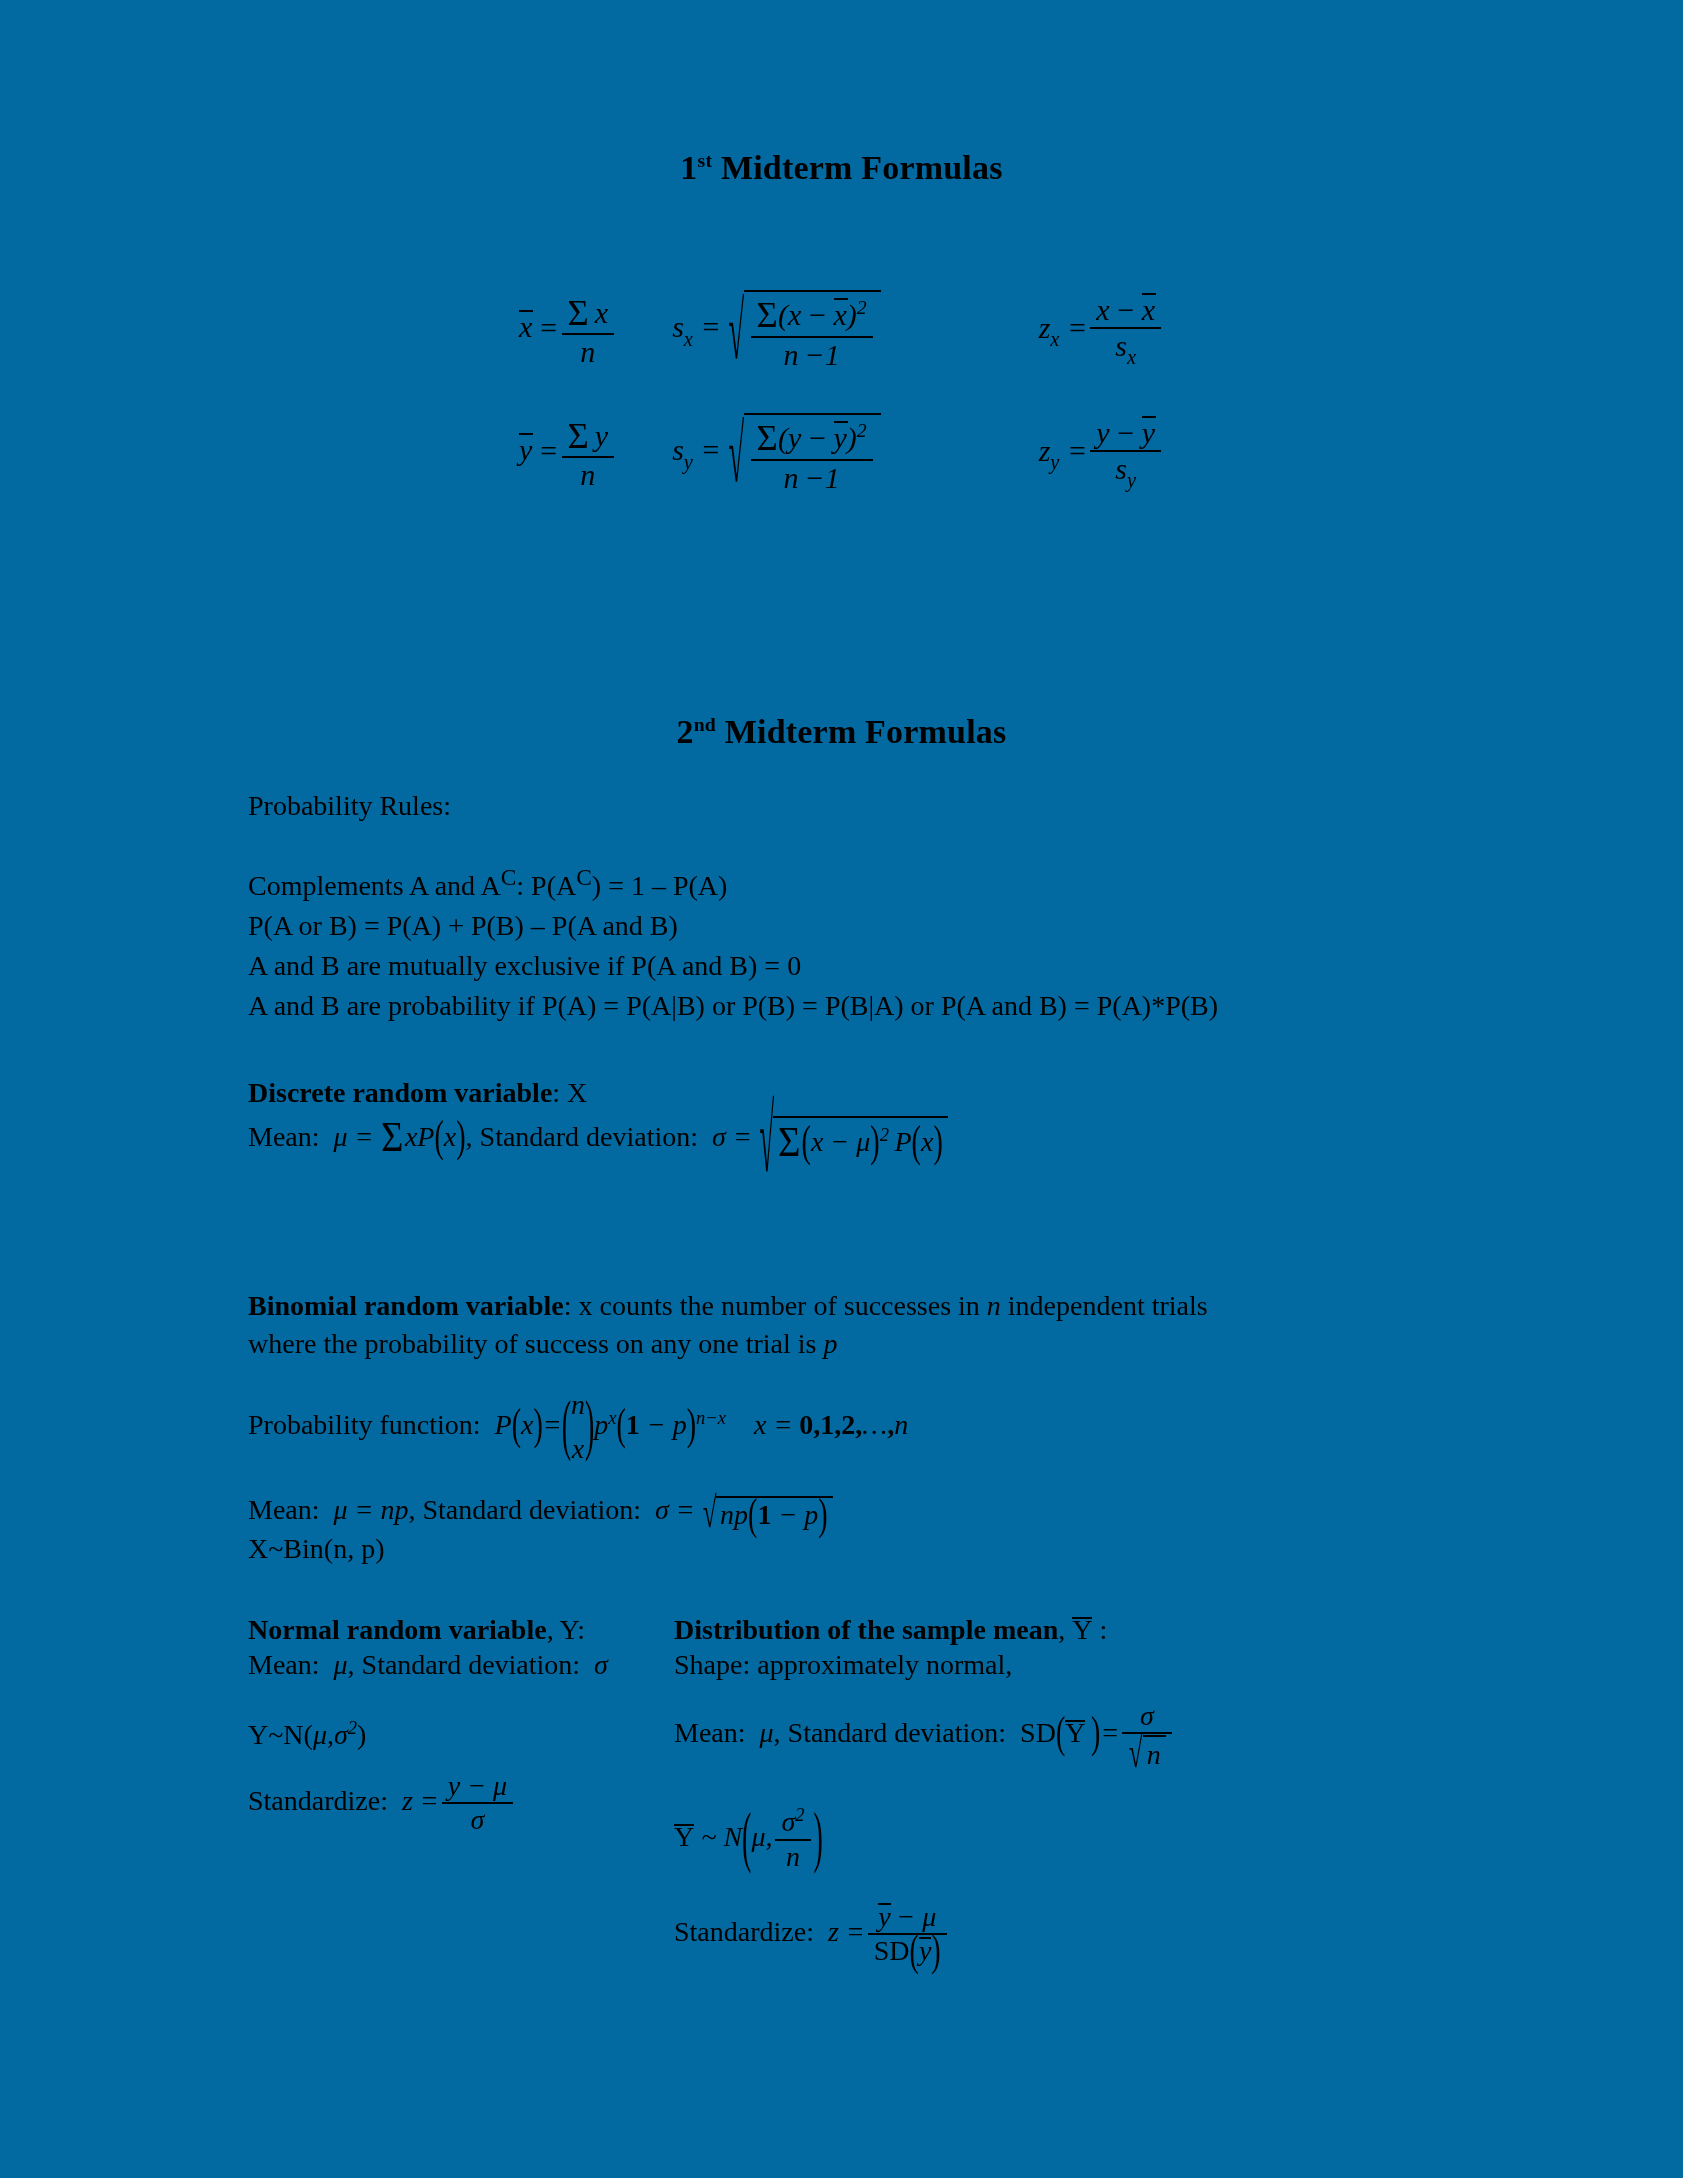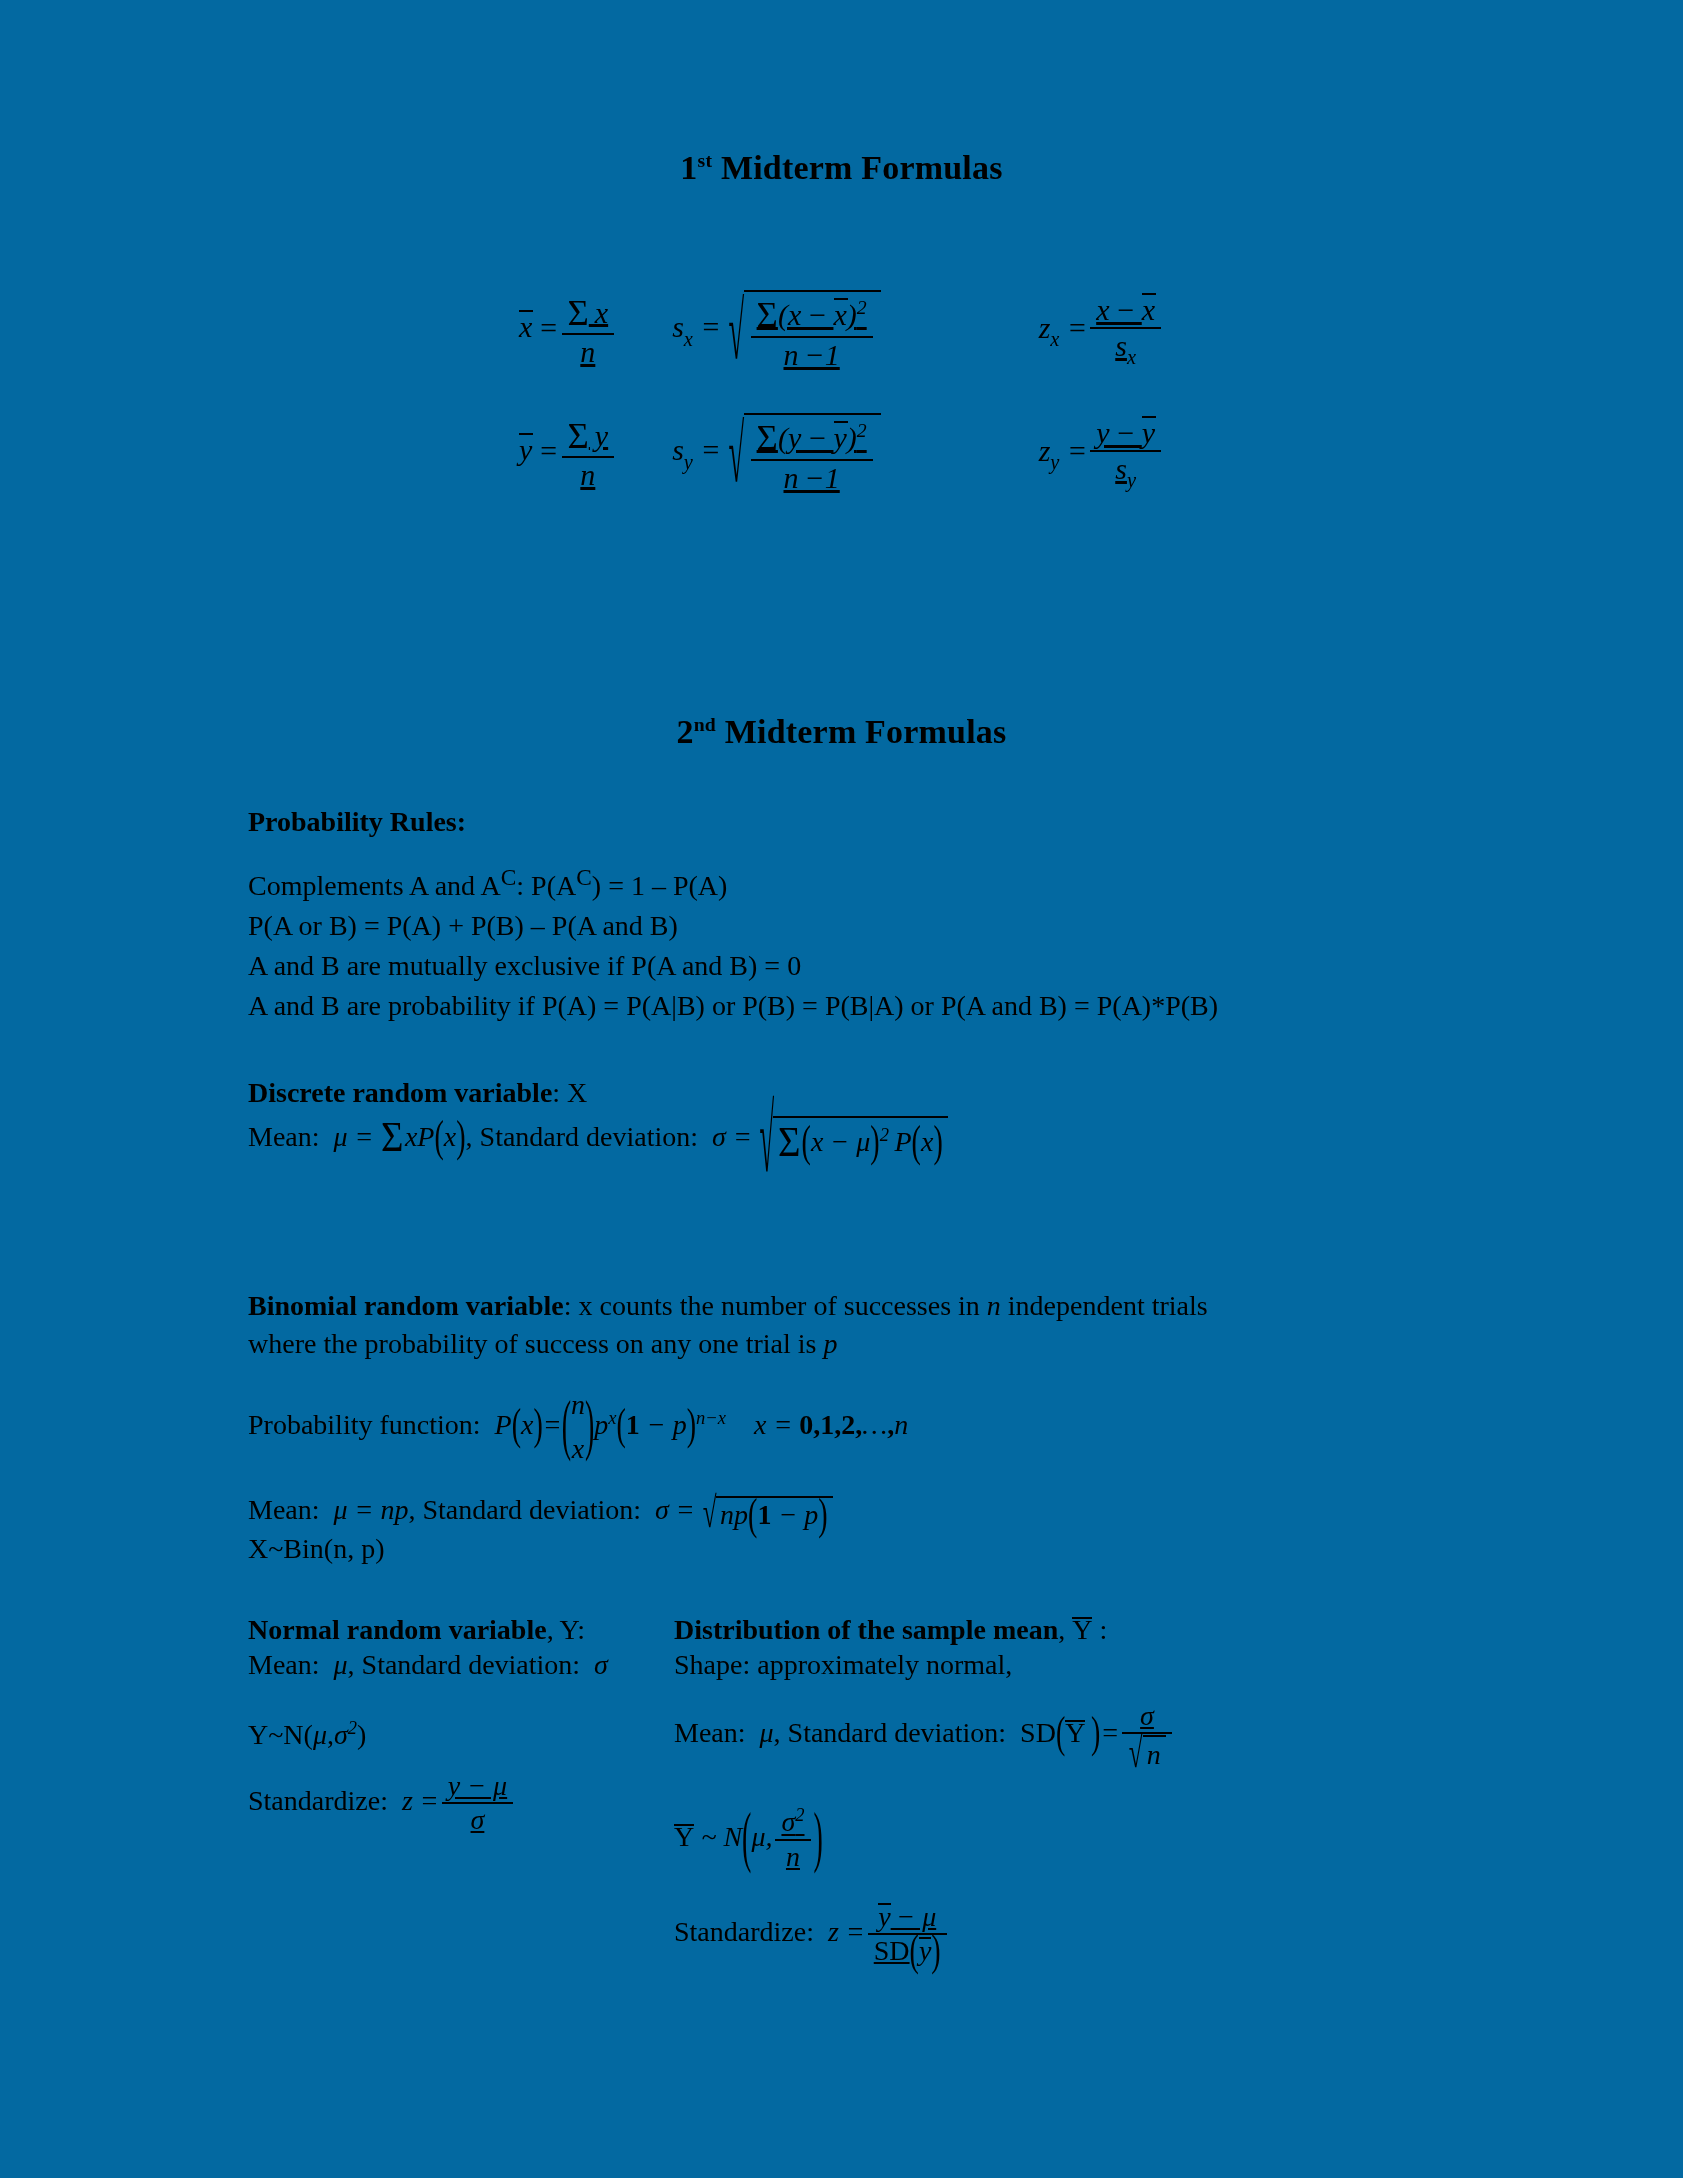--- a/index.html
+++ b/index.html
@@ -43,21 +43,20 @@
   }
   .up { font-style: normal; }
   .bold { font-weight: bold; font-style: normal; }
 
   .frac {
     display: inline-block;
     vertical-align: middle;
     text-align: center;
     line-height: 1.08;
     margin: 0 3px;
-    text-decoration: underline;
   }
   .frac > .num { display: block; padding: 0 6px 1px 6px; }
   .frac > .den {
     display: block;
     border-top: 2px solid #000;
     padding: 1px 6px 0 6px;
   }
 
   
   .sqrt { display: inline-block; vertical-align: middle; white-space: nowrap; }
@@ -161,21 +160,21 @@
     position: absolute;
     left: 248px;
     right: 248px;
     top: 792px;
     font-size: 28px;
     line-height: 1.0;
   }
   .lead { font-weight: bold; }
   .ln { white-space: nowrap; }
 
-  #prob-rules-title { position: absolute; left: 0; top: 16px; font-size: 28px; font-weight: bold; }
+  #prob-rules-title { position: absolute; left: 0; top: 0; font-size: 28px; }
   #prob-rules-list  { position: absolute; left: 0; top: 69px; font-size: 28px; line-height: 1.42; }
 
   #discrete { position: absolute; left: 0; top: 287px; font-size: 28px; }
   #discrete .l1 { margin-bottom: 9px; }
   #discrete .l2 { margin-bottom: 14px; }
 
   #binomial { position: absolute; left: 0; top: 495px; font-size: 28px; }
   #binomial .l1 { line-height: 1.35; }
   #binomial .l2 { margin-top: 20px; }
   #binomial .l3 { margin-top: 24px; }

